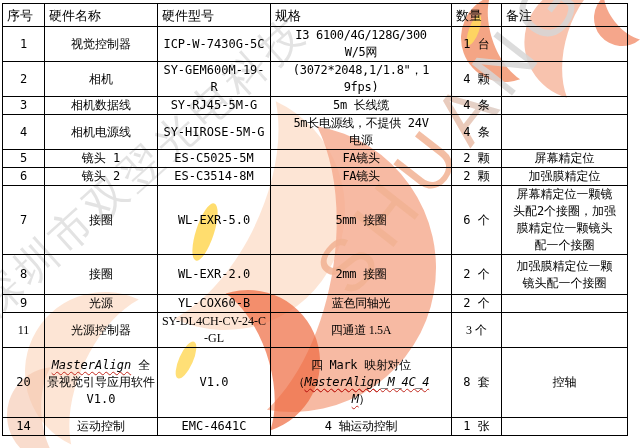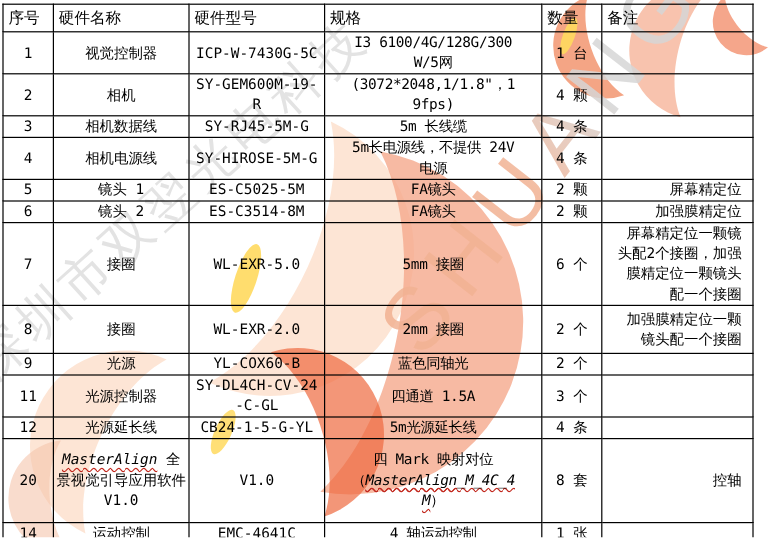--- a/index.html
+++ b/index.html
@@ -14,21 +14,21 @@
     border-collapse:collapse;table-layout:fixed;background:transparent;
   }
   th,td{
     border:1px solid #000;color:#000;
     font-size:12px;line-height:17px;
     vertical-align:middle;text-align:center;
     padding:0 2px;overflow:hidden;word-break:break-all;
   }
   th{font-size:13px;font-weight:normal;text-align:left;padding-left:4px;height:22px;}
   td.c-spec{letter-spacing:-0.3px;padding:0 19px;}
-  td.c-note{padding:0 9px;text-align:right;}
+  td.c-note{padding:0 9px;}
   .wavy{
     text-decoration:underline wavy #c2281e;
     text-decoration-thickness:1px;
     text-underline-offset:2px;
     text-decoration-skip-ink:none;
     font-style:italic;
   }
 </style>
 </head>
 <body>
@@ -156,34 +156,26 @@
           <td class="c-note">加强膜精定位一颗镜头配一个接圈</td>
         </tr>
         <tr style="height: 17px;">
           <td class="c-no">9</td>
           <td class="c-name">光源</td>
           <td class="c-model">YL-COX60-B</td>
           <td class="c-spec">蓝色同轴光</td>
           <td class="c-qty">2 个</td>
           <td class="c-note"></td>
         </tr>
-        <tr style="height: 26px;">
+        <tr style="height: 26px; font-family: Liberation Serif, serif;">
           <td class="c-no">11</td>
           <td class="c-name">光源控制器</td>
           <td class="c-model">SY-DL4CH-CV-24-C-GL</td>
           <td class="c-spec">四通道 1.5A</td>
           <td class="c-qty">3 个</td>
-          <td class="c-note"></td>
-        </tr>
-        <tr style="height: 18px;">
-          <td class="c-no">12</td>
-          <td class="c-name">光源延长线</td>
-          <td class="c-model">CB24-1-5-G-YL</td>
-          <td class="c-spec">5m光源延长线</td>
-          <td class="c-qty">4 条</td>
           <td class="c-note"></td>
         </tr>
         <tr style="height: 70px;">
           <td class="c-no">20</td>
           <td class="c-name"><span class="wavy">MasterAlign</span> 全景视觉引导应用软件 V1.0</td>
           <td class="c-model">V1.0</td>
           <td class="c-spec">四 Mark 映射对位<br>（<span class="wavy"><span class="wavy">MasterAlign</span>_M_4C_4M</span>）</td>
           <td class="c-qty">8 套</td>
           <td class="c-note">控轴</td>
         </tr>

